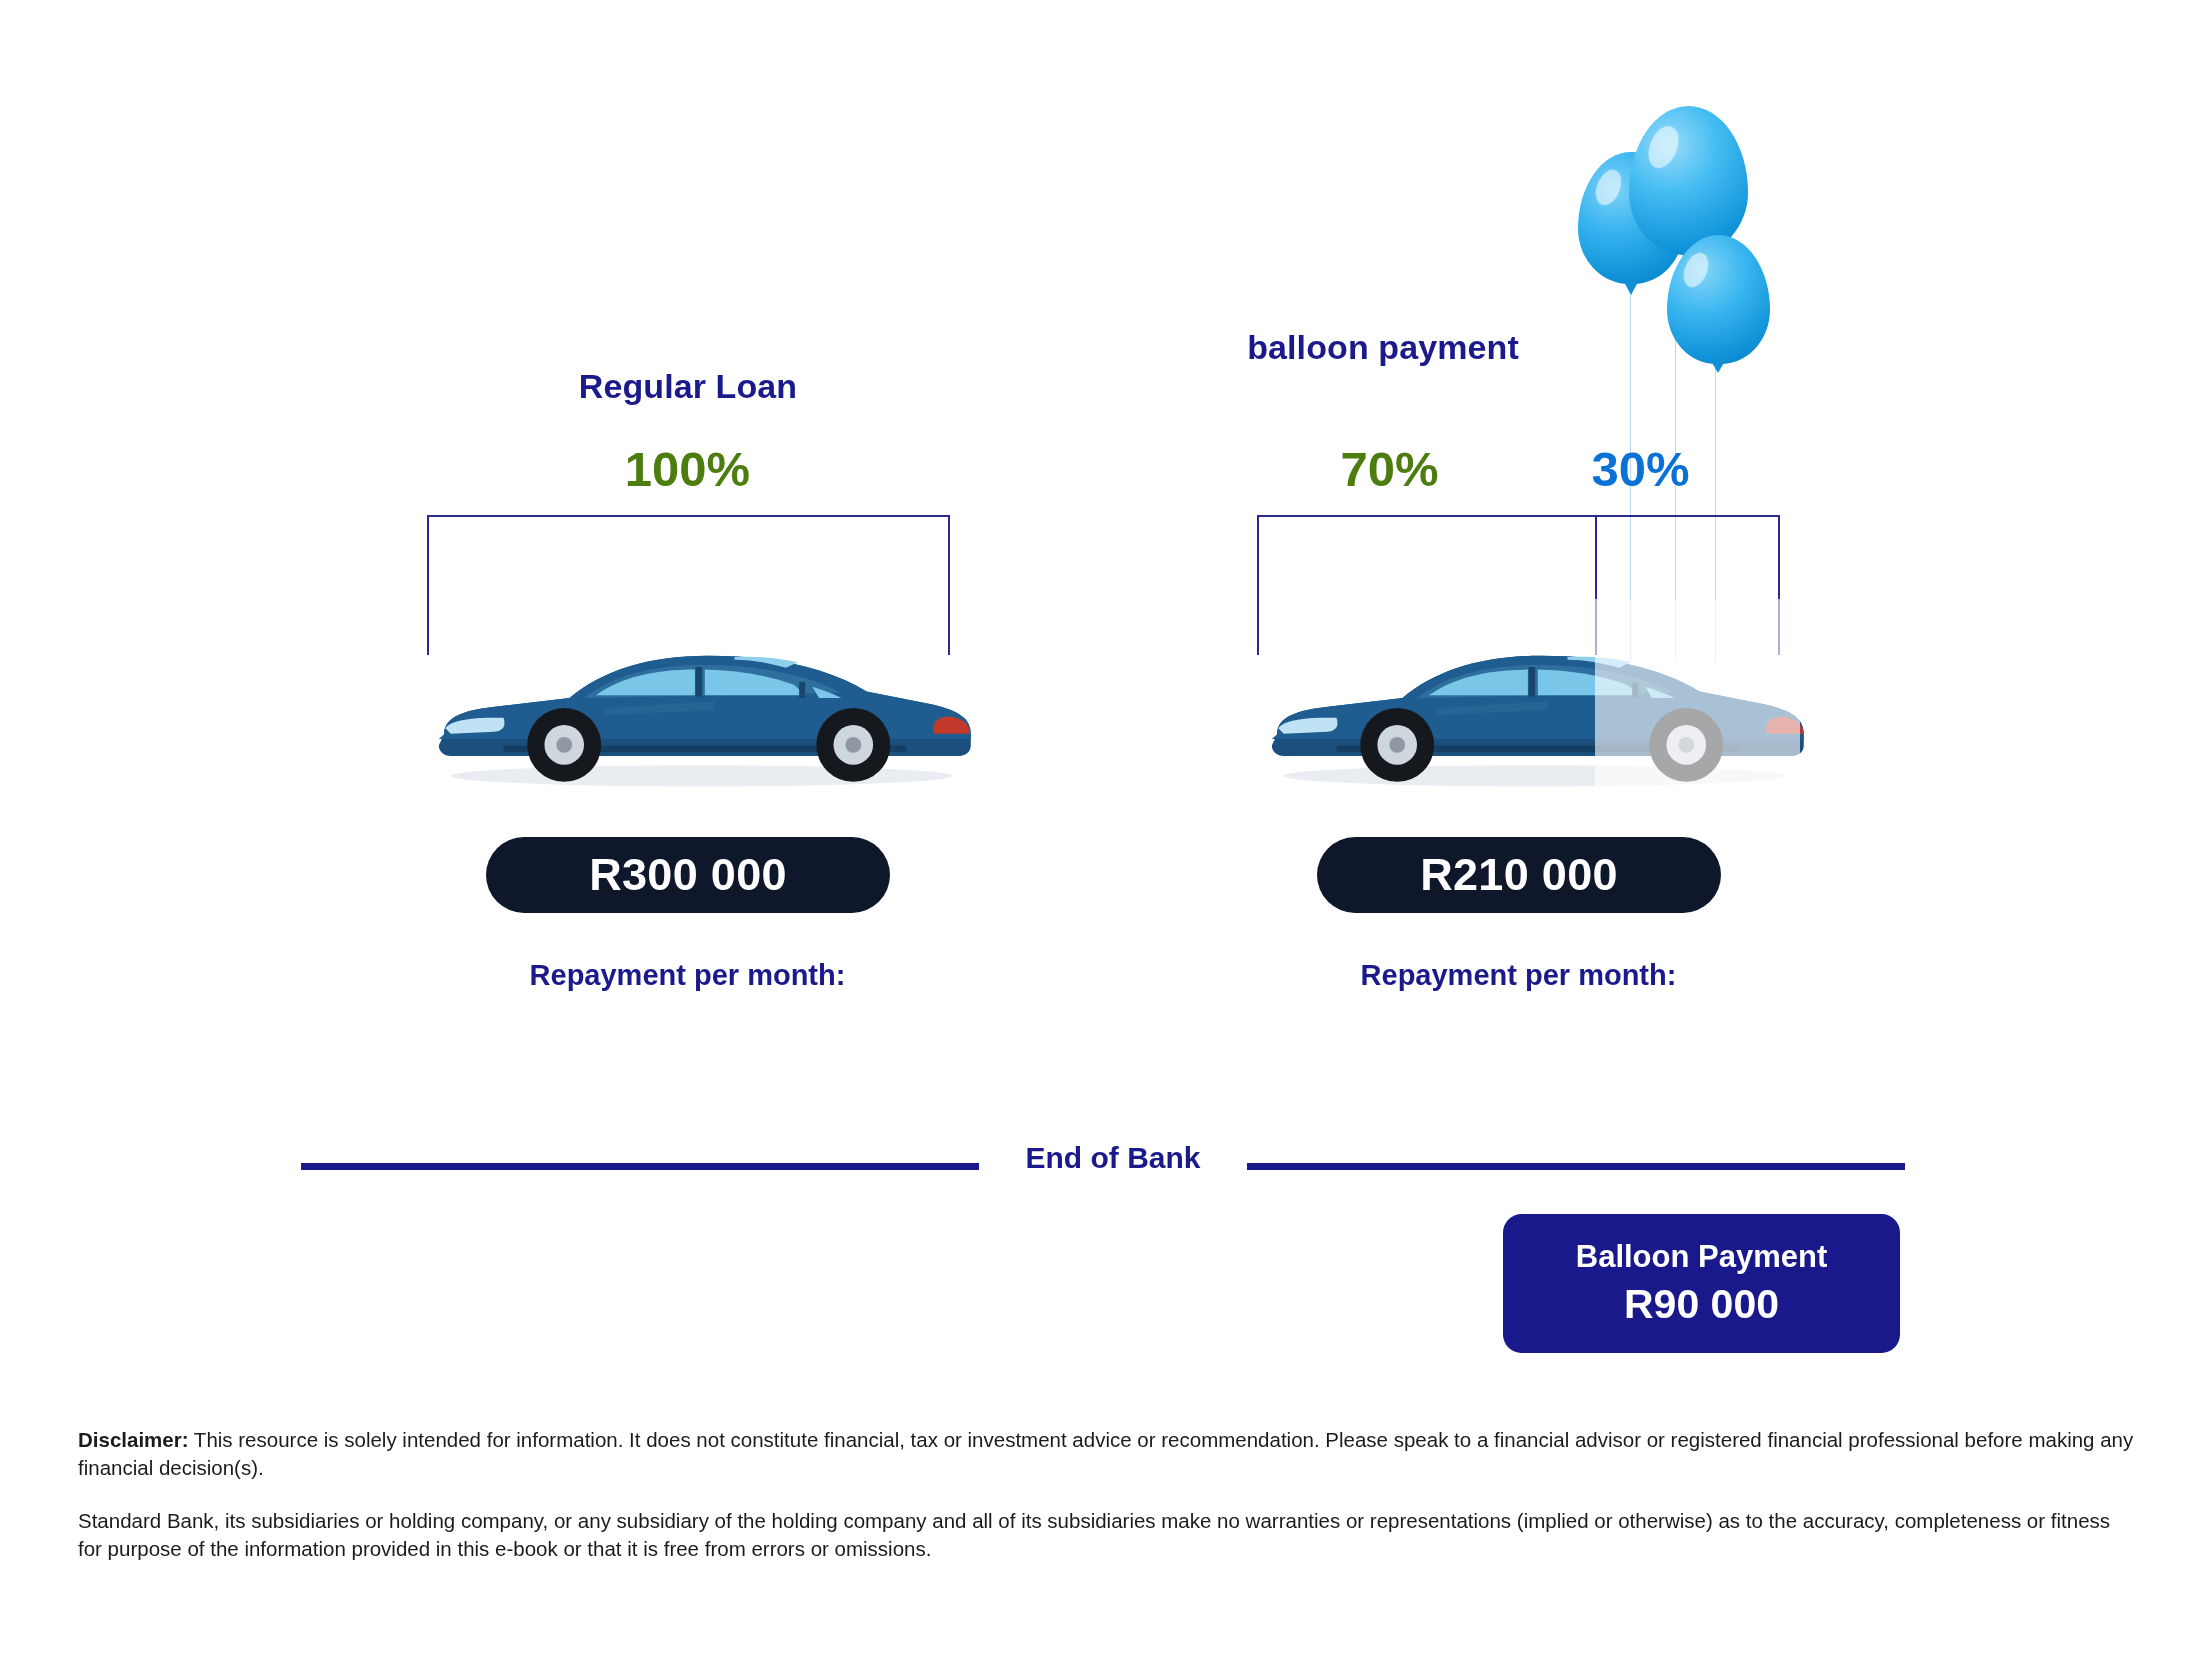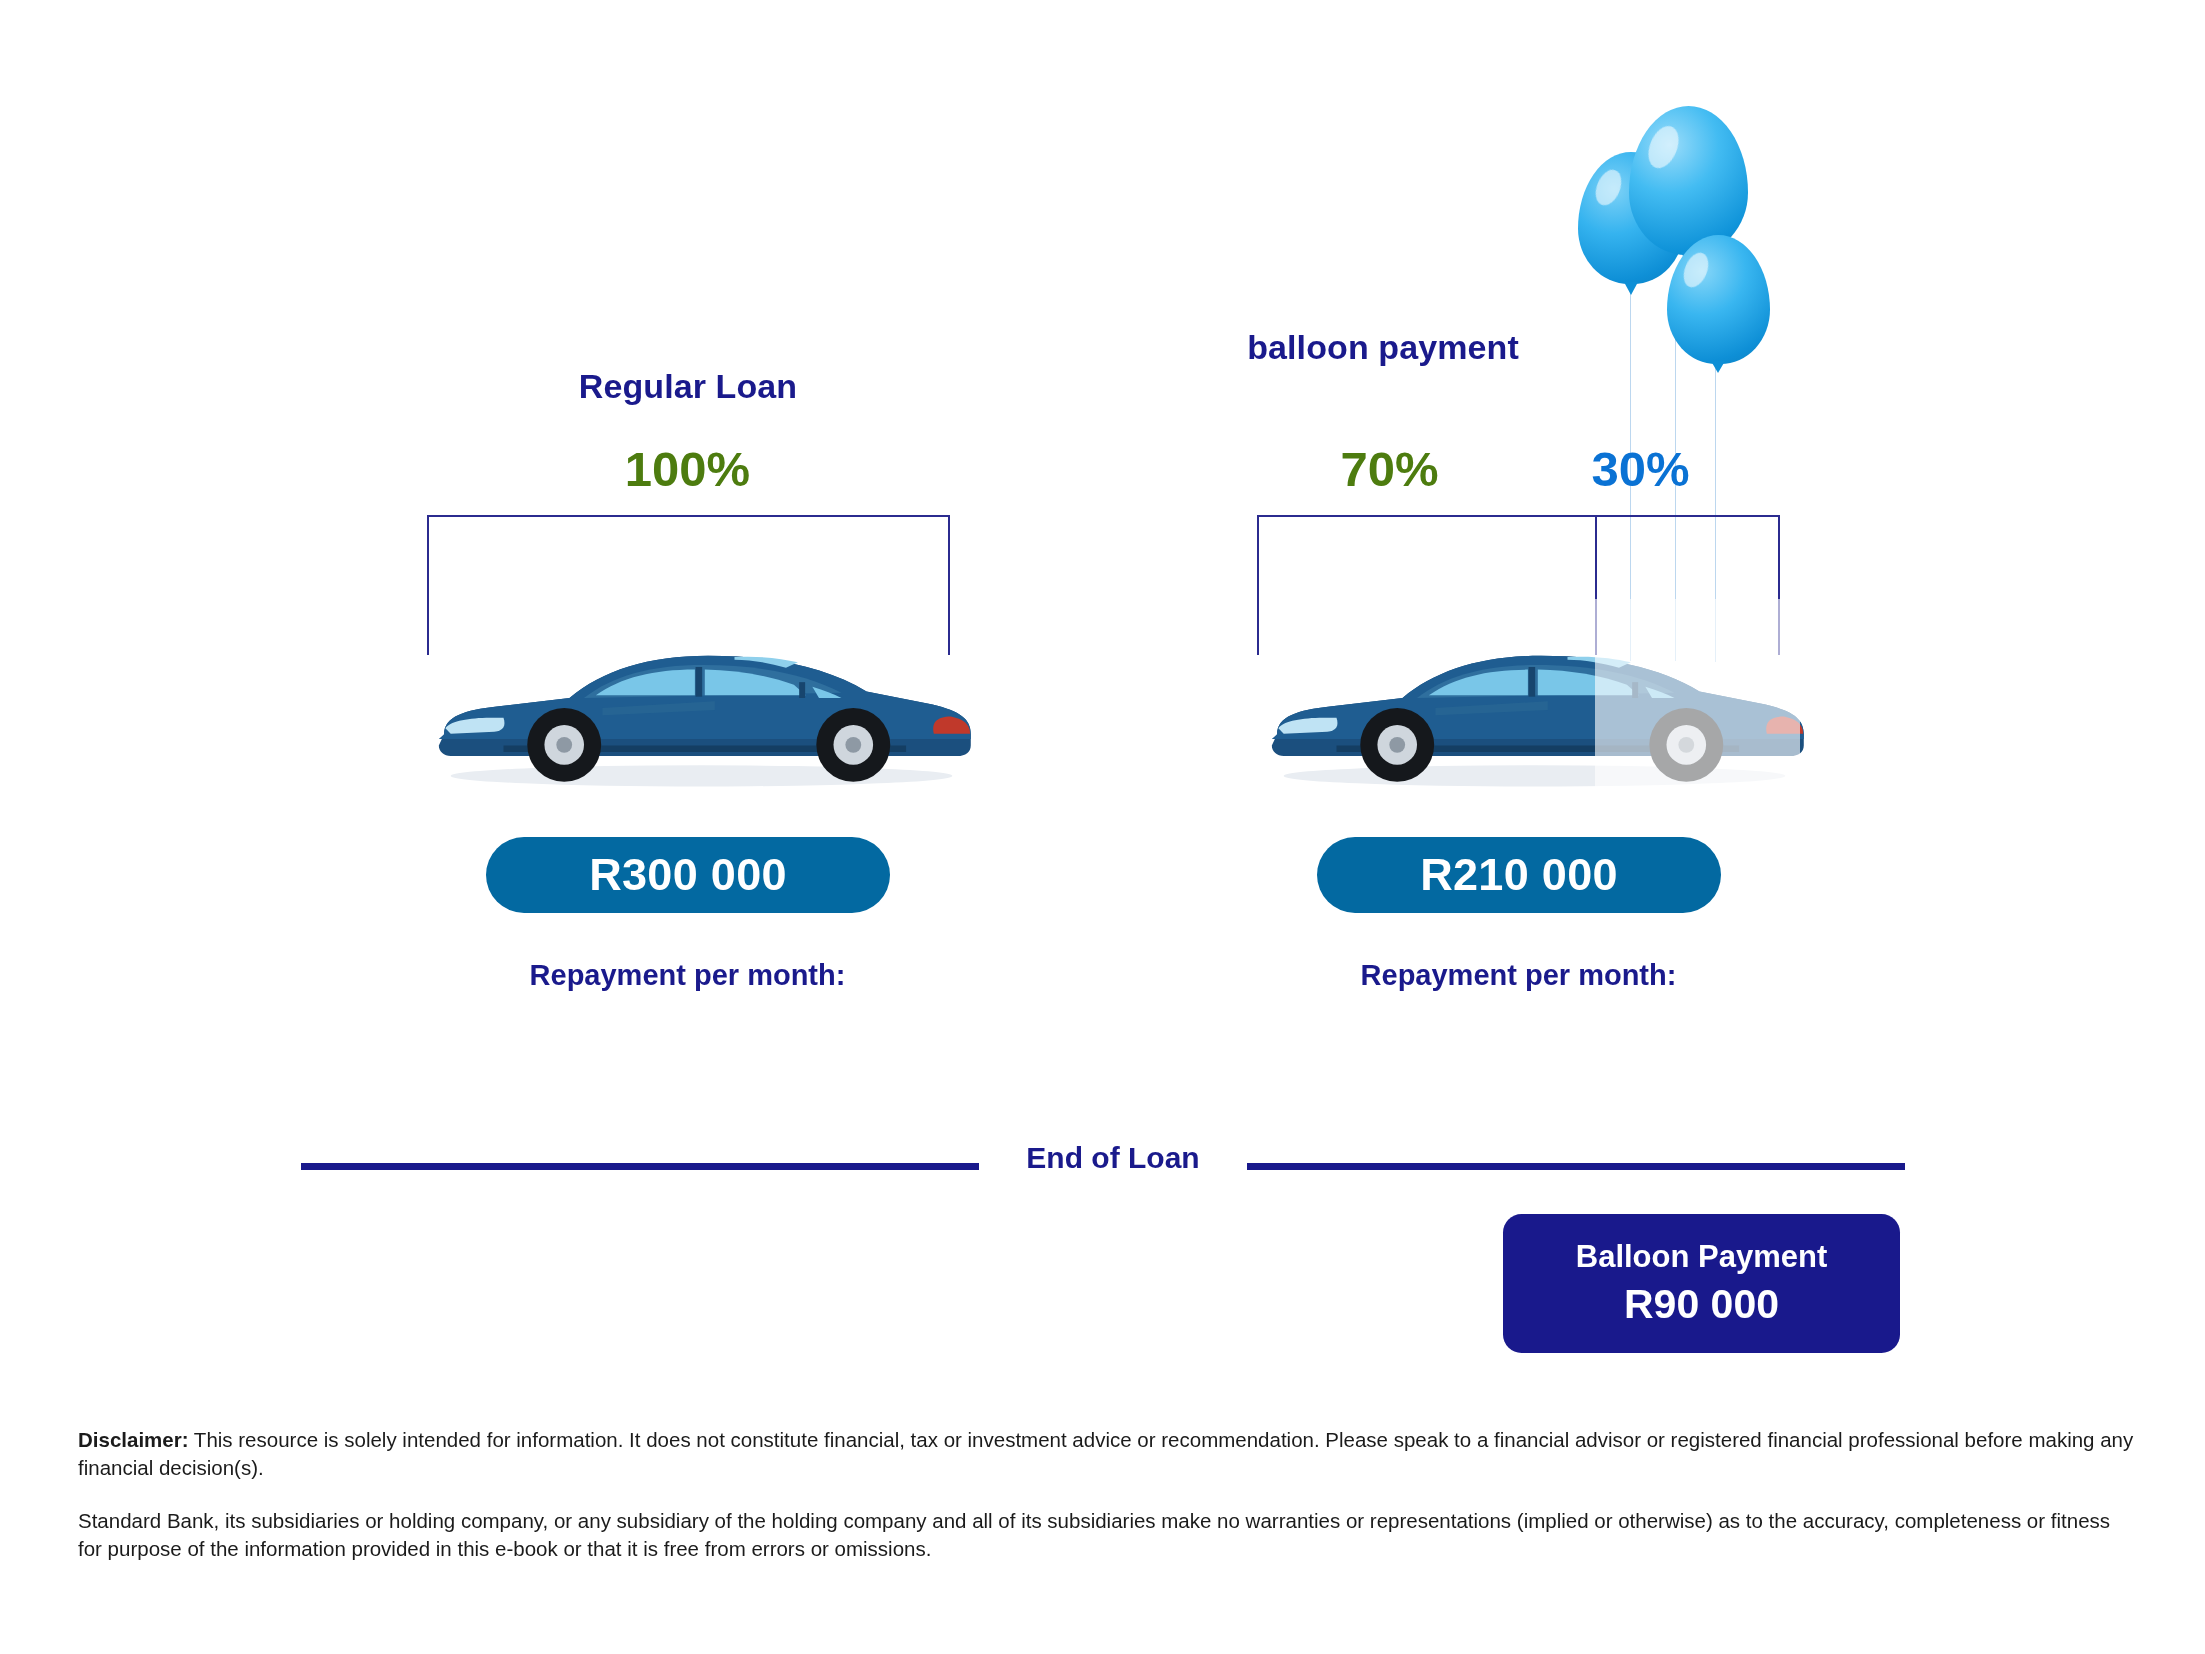--- a/index.html
+++ b/index.html
@@ -130,21 +130,21 @@
     left: 1595px;
     width: 205px;
     height: 198px;
     background: rgba(255,255,255,.62);
     pointer-events: none;
   }
 
   
   .pill {
     position: absolute;
-    background: #0369a1;
+    background: #0f172a;
     color: #ffffff;
     border-radius: 40px;
     font-size: 45px;
     font-weight: bold;
     display: flex;
     align-items: center;
     justify-content: center;
     letter-spacing: 0.3px;
   }
   .pill-left  { top: 837px; left: 486px;  width: 404px; height: 76px; }
@@ -326,21 +326,21 @@
       <circle cx="680" cy="221" r="12" fill="#8e99a4"></circle>
       <path d="M300 165 L470 155 L470 168 L300 176 Z" fill="#2a6894" opacity=".7"></path>
     </svg>
   </div>
   <div class="fade-overlay"></div>
 
   <div class="pill pill-right">R210 000</div>
   <div class="repay-label rl-right">Repayment per month:</div>
 
   <div class="eol-line eol-line-left"></div>
-  <div class="eol-text">End of Loan</div>
+  <div class="eol-text">End of Bank</div>
   <div class="eol-line eol-line-right"></div>
 
 
   <div class="balloon-box">
     <div class="bb-title">Balloon Payment</div>
     <div class="bb-amount">R90 000</div>
   </div>
 
   <div class="disclaimer">
     <p><b>Disclaimer:</b><span> This resource is solely intended for information. It does not constitute financial, tax or investment advice or recommendation. Please speak to a financial advisor or registered financial professional before making any financial decision(s).</span></p>

